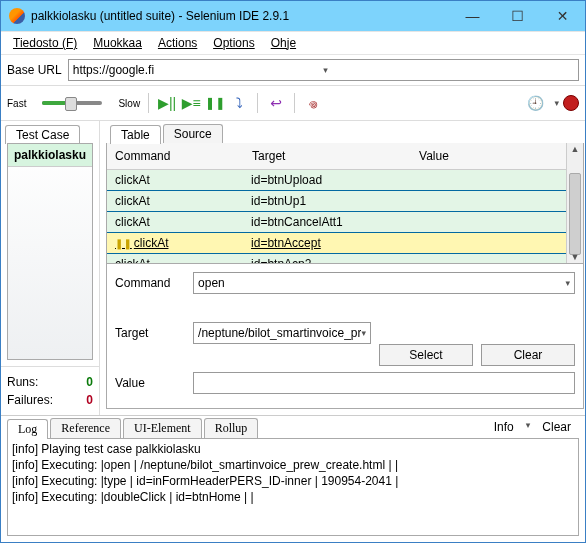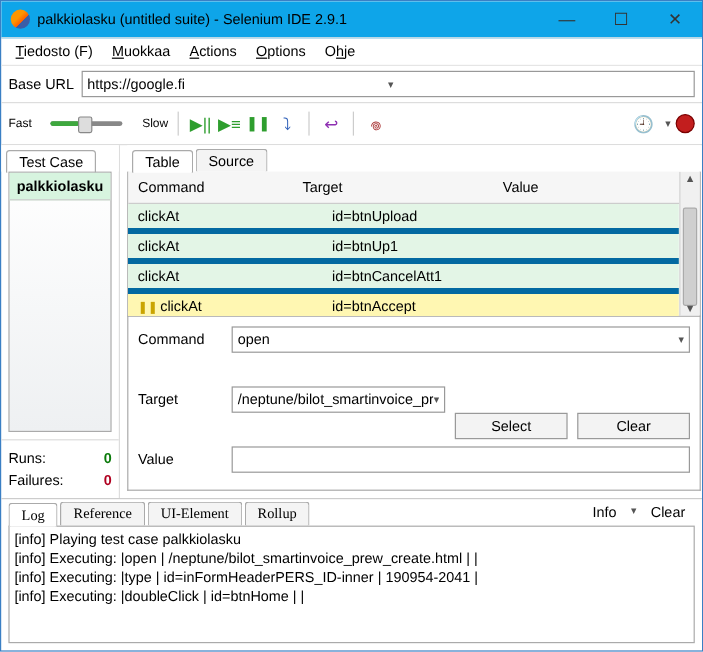--- a/index.html
+++ b/index.html
@@ -1,22 +1,22 @@
 <!DOCTYPE html>
 <html><head>
 <meta charset="utf-8">
 <style>
   html,body{margin:0;padding:0;font-family:"Segoe UI",Tahoma,sans-serif;font-size:12px;color:#000;background:#fff;}
   body{width:586px;height:543px;border:1px solid #3a7fc4;display:flex;flex-direction:column;box-sizing:border-box;overflow:hidden;}
-  .titlebar{height:30px;display:flex;align-items:center;padding:0 0 0 8px;background:#0ea5e9;border-bottom:1px solid #e5e5e5;}
+  .titlebar{height:30px;display:flex;align-items:center;padding:0 0 0 8px;background:#7dd3fc;border-bottom:1px solid #e5e5e5;}
   .titlebar .ff{width:16px;height:16px;background:linear-gradient(135deg,#ff9500 40%,#ff5e00 60%,#3b5ea6 60%);border-radius:50%;margin-right:6px;}
   .titlebar .title{flex:1;font-size:12px;}
   .winbtns{display:flex;height:100%;}
   .winbtn{width:45px;display:flex;align-items:center;justify-content:center;font-size:14px;color:#333;}
-  .menubar{height:22px;display:flex;align-items:center;padding:0 4px;border-bottom:1px solid #e5e5e5;}
+  .menubar{height:22px;display:flex;align-items:center;padding:0 4px;border-bottom:1px solid #e5e5e5;text-decoration:underline;}
   .menubar span{padding:2px 8px;}
   .menubar span u{text-decoration:underline;}
   .baseurl{height:26px;display:flex;align-items:center;padding:2px 6px;gap:6px;}
   .baseurl label{white-space:nowrap;}
   .baseurl .combo{flex:1;display:flex;align-items:center;border:1px solid #999;height:20px;padding:0 4px;}
   .baseurl .combo span{flex:1;}
   .baseurl .combo .arrow{font-size:9px;color:#555;}
   .toolbar{height:30px;display:flex;align-items:center;padding:2px 6px;border-top:1px solid #ddd;border-bottom:1px solid #ddd;gap:4px;}
   .speed{display:flex;align-items:center;gap:16px;}
   .speed small{font-size:10px;}
@@ -46,22 +46,22 @@
   .stat .fail{color:#b00020;font-weight:bold;}
   .right{flex:1;display:flex;flex-direction:column;padding:0 6px 6px 6px;}
   .gridwrap{flex:1;border:1px solid #aaa;border-top:none;display:flex;min-height:0;}
   .gridinner{flex:1;display:flex;flex-direction:column;}
   .ghead{display:flex;border-bottom:1px solid #ccc;background:#f6f6f6;}
   .ghead > div{padding:6px 8px;border-right:1px solid transparent;}
   .col1{width:120px;}
   .col2{width:150px;}
   .col3{flex:1;}
   .gbody{flex:1;overflow:auto;}
-  .grow{display:flex;border-bottom:5px solid #0369a1;background:#e3f5e6;gap:26px;}
-  .grow.sel{background:#fff7b2;}
+  .grow{display:flex;border-bottom:1px solid #0369a1;background:#e3f5e6;}
+  .grow.sel{background:#fff7b2;text-decoration:underline;}
   .grow > div{padding:3px 8px;white-space:nowrap;overflow:hidden;text-overflow:ellipsis;}
   .grow .pause{color:#caa400;font-size:10px;margin-right:2px;}
   .gscroll{width:16px;background:#f0f0f0;border-left:1px solid #ccc;position:relative;}
   .gscroll .thumb{position:absolute;left:2px;right:2px;top:30px;height:80px;background:#cfcfcf;border:1px solid #aaa;border-radius:2px;}
   .gscroll .arr{position:absolute;left:0;right:0;text-align:center;font-size:9px;color:#555;}
   .gscroll .arr.up{top:1px;} .gscroll .arr.dn{bottom:1px;}
   .form{border:1px solid #aaa;border-top:none;padding:8px;}
   .fr{display:flex;align-items:center;margin-bottom:6px;gap:8px;}
   .fr label{width:70px;}
   .fr .input{flex:1;border:1px solid #999;height:20px;padding:0 4px;display:flex;align-items:center;background:#fff;}

